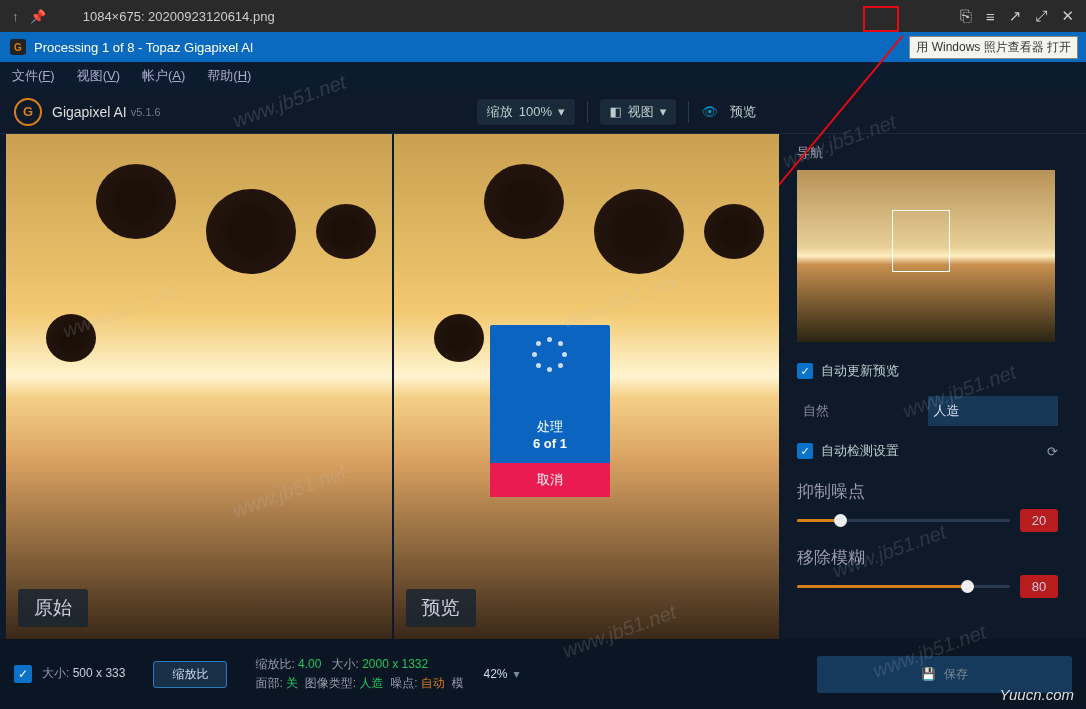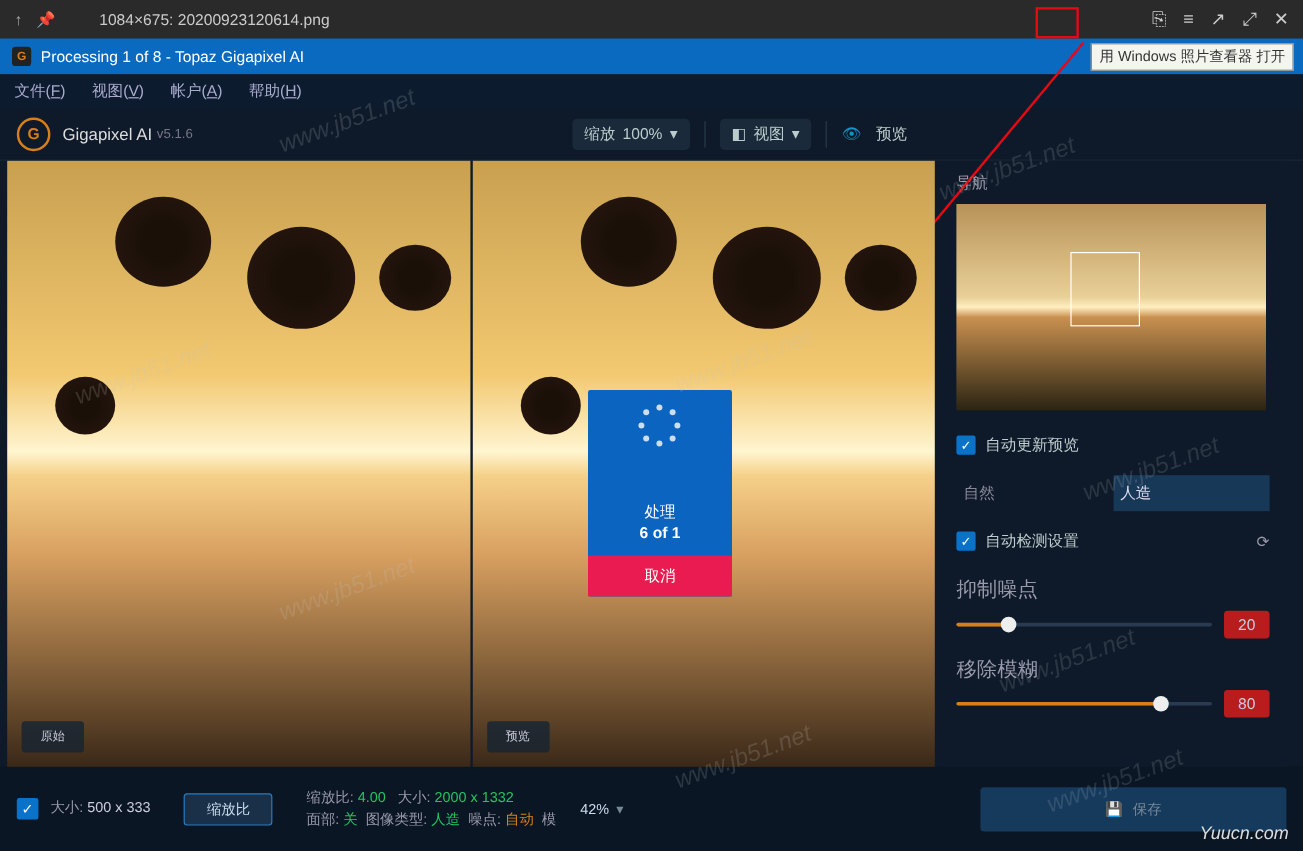--- a/index.html
+++ b/index.html
@@ -29,21 +29,21 @@
 .app-toolbar .app-ver { font-size: 11px; color: #778; margin-left: 4px; }
 .app-toolbar .center-controls { margin-left: auto; margin-right: auto; display: flex; align-items: center; gap: 12px; }
 .app-toolbar .tb-btn { background: #1a2a3a; padding: 4px 10px; border-radius: 4px; display: flex; align-items: center; gap: 6px; cursor: pointer; }
 .app-toolbar .sep { width: 1px; height: 22px; background: #2a3a4a; }
 .app-toolbar .eye-icon { color: #0a96c8; }
 
 .content { display: flex; height: 505px; background: #0e1a2a; }
 .preview-area { width: 785px; position: relative; display: flex; gap: 2px; padding: 0 6px; }
 .panel { flex: 1; position: relative; background: linear-gradient(180deg, #c8a050 0%, #f2c870 35%, #fff5d0 48%, #f5d088 52%, #d8a060 65%, #3a2818 100%); overflow: hidden; }
 .panel .thistle { position: absolute; border-radius: 50%; background: radial-gradient(circle, #1a1008 30%, #2a1810 100%); }
-.panel .label { position: absolute; bottom: 12px; left: 12px; background: rgba(20,35,50,0.8); color: #ccd; padding: 6px 16px; border-radius: 3px; font-size: 10px; }
+.panel .label { position: absolute; bottom: 12px; left: 12px; background: rgba(20,35,50,0.8); color: #ccd; padding: 6px 16px; border-radius: 3px; font-size: 19px; }
 
 .progress-modal { position: absolute; left: 490px; top: 325px; width: 120px; background: #0a64c0; border-radius: 2px; color: #fff; text-align: center; font-size: 13px; }
 .progress-modal .spinner { height: 60px; display: flex; align-items: center; justify-content: center; }
 .progress-modal .spinner .dot-ring { width: 36px; height: 36px; position: relative; }
 .progress-modal .spinner .dot-ring span { position: absolute; width: 5px; height: 5px; border-radius: 50%; background: #cde; }
 .progress-modal .proc-text { padding: 4px 0 12px; margin-top: 29px; }
 .progress-modal .cancel { background: #ea1b50; padding: 8px 0; cursor: pointer; }
 
 .side-panel { width: 285px; background: #0e1a2a; padding: 10px 12px; color: #bcc; font-size: 13px; overflow-y: auto; }
 .side-panel .section-title { font-size: 13px; color: #99a; margin-bottom: 8px; }

